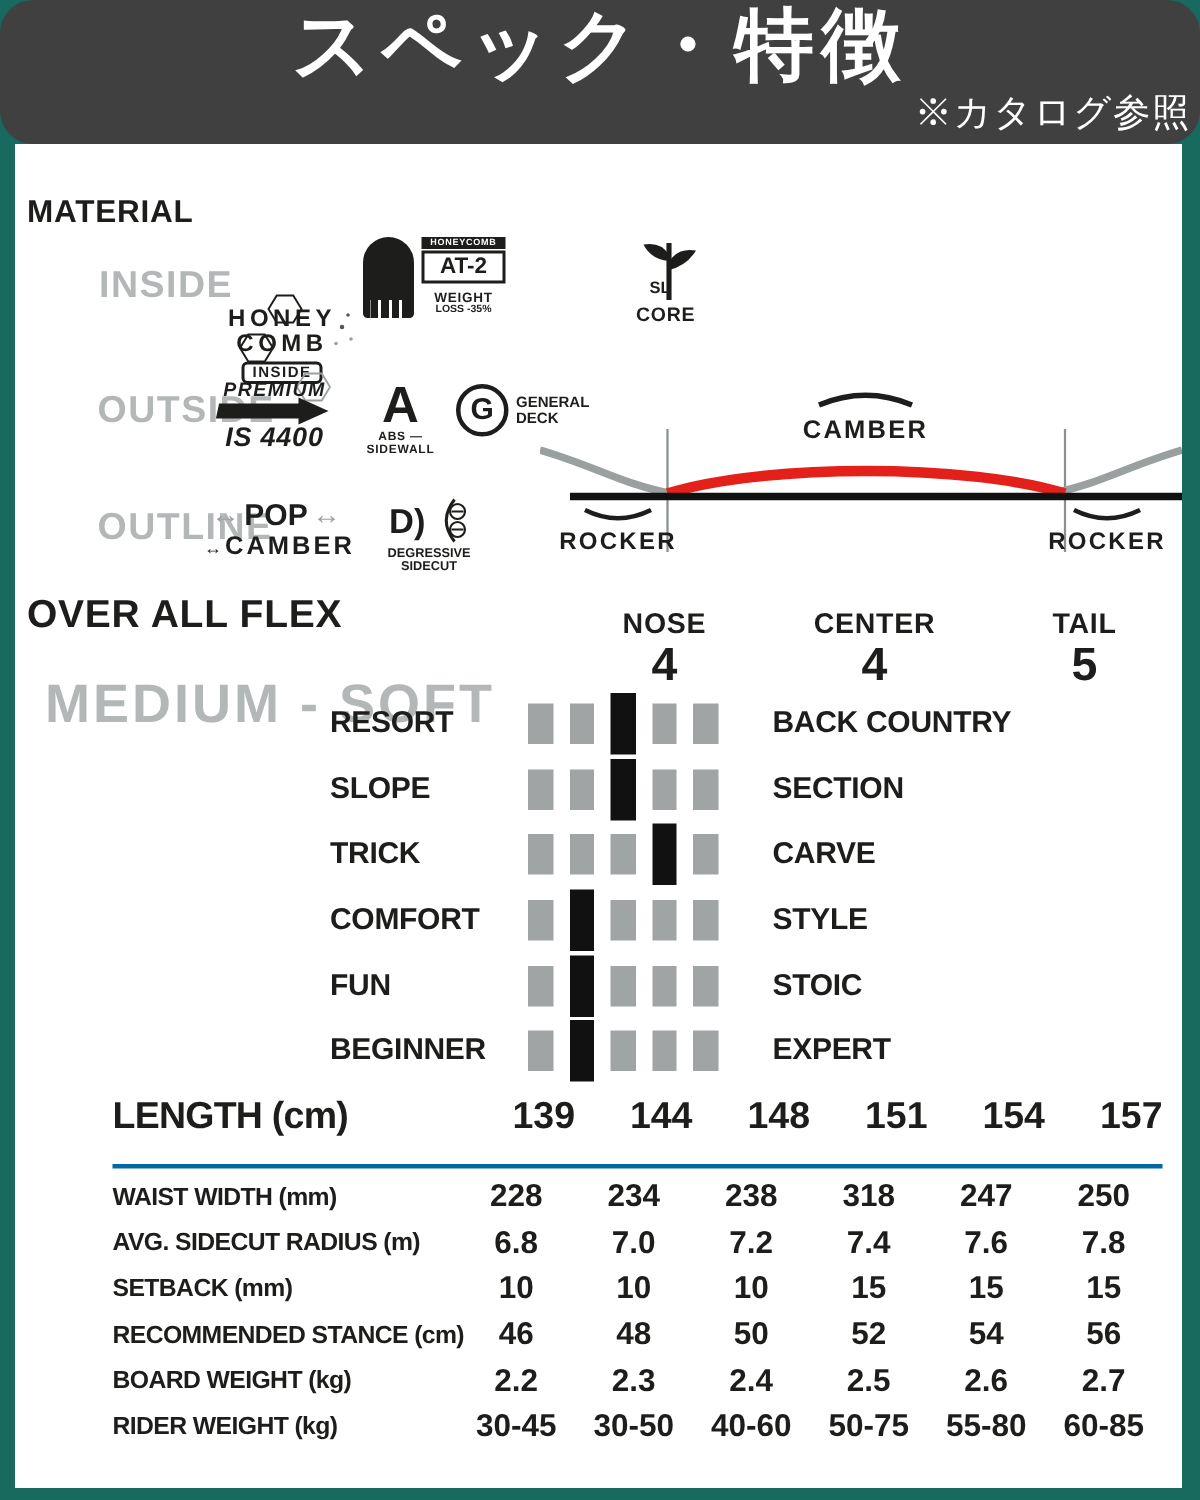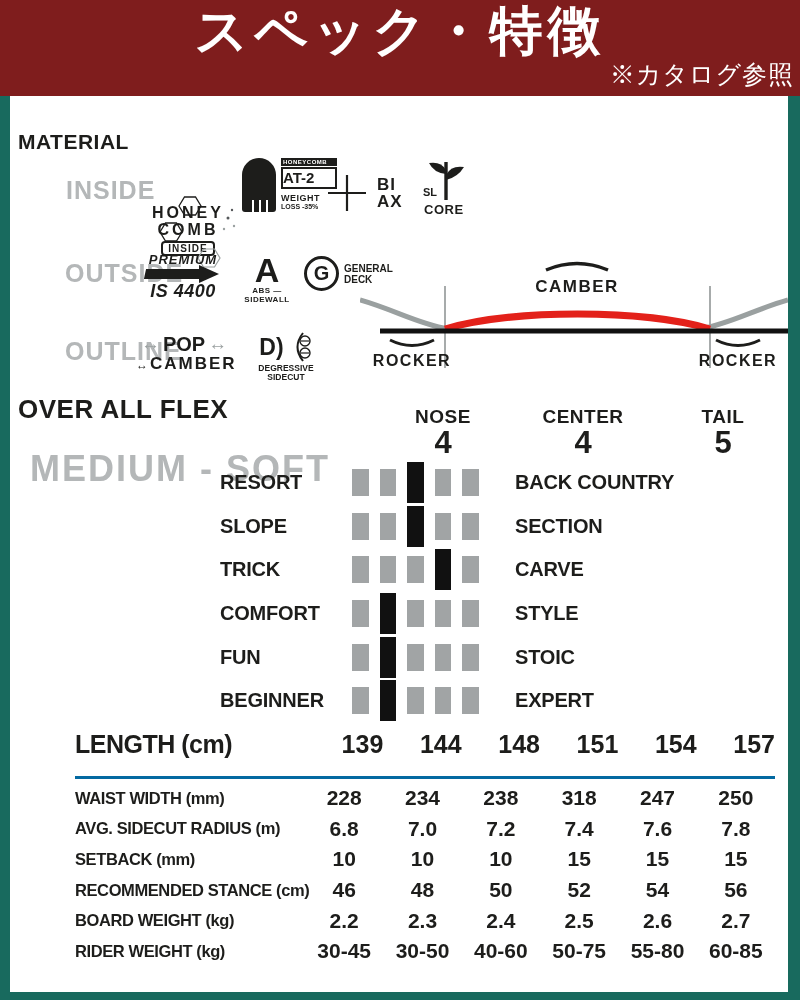--- a/index.html
+++ b/index.html
@@ -3,21 +3,21 @@
 <meta charset="utf-8">
 <style>
   * { margin:0; padding:0; box-sizing:border-box; }
   html,body { width:800px; height:1000px; }
   body {
     position:relative; background:#186a5e; overflow:hidden;
     font-family:"Liberation Sans", sans-serif; color:#1d1d1b;
   }
 
   
-  .header { position:absolute; top:0; left:0; width:800px; height:96px; background:#7f1d1d; }
+  .header { position:absolute; top:0; left:0; width:800px; height:96px; background:#404040;border-radius:22px; }
   .header-title {
     position:absolute; top:0; left:0; right:0; text-align:center;
     color:#fff; font-size:53px; font-weight:800; letter-spacing:5px; line-height:62px;
   }
   .header-note {
     position:absolute; top:58px; right:6px; color:#fff;
     font-size:25px; font-weight:500; letter-spacing:1px;
   }
 
   
@@ -38,31 +38,31 @@
     border:2px solid #1d1d1b; border-radius:4px; padding:0 5px; letter-spacing:1px;
   }
   .hex-deco { position:absolute; left:0; top:-8px; pointer-events:none; }
 
   .at2 { display:flex; gap:5px; align-items:flex-start; text-align:left; }
   .at2-nose { width:34px; height:54px; background:#1d1d1b; border-radius:17px 17px 3px 3px; position:relative; }
   .at2-nose .stripes {
     position:absolute; bottom:0; left:5px; right:5px; height:12px;
     background:repeating-linear-gradient(90deg, transparent 0 5px, #fff 5px 7px);
   }
-  .at2-panel { width:56px; text-align:left; }
+  .at2-panel { width:56px; text-align:center; }
   .at2-tag { background:#1d1d1b; color:#fff; font-size:6px; font-weight:700; padding:1px 2px; letter-spacing:0.5px; }
   .at2-name { border:2px solid #1d1d1b; font-size:15px; font-weight:800; line-height:18px; margin-top:1px; }
   .at2-sub1 { font-size:9px; font-weight:800; margin-top:4px; letter-spacing:0.5px; }
   .at2-sub2 { font-size:7px; font-weight:700; }
 
   .biax { display:flex; align-items:center; gap:9px; }
   .biax-text { font-size:17px; font-weight:800; line-height:17px; text-align:left; letter-spacing:1px; }
 
   .slcore { position:relative; width:55px; height:62px; text-align:left; }
-  .slcore .sl { position:absolute; left:5px; top:26px; font-size:11px; font-weight:800; }
+  .slcore .sl { position:absolute; left:15px; top:26px; font-size:11px; font-weight:800; }
   .slcore .core { position:absolute; left:6px; top:42px; font-size:13px; font-weight:800; letter-spacing:0.5px; }
 
   .premium { width:84px; }
   .premium-top { font-size:13px; font-weight:800; letter-spacing:1px; font-style:italic; }
   .premium-arrow { position:relative; height:12px; margin:1px 4px; }
   .premium-arrow .bar { position:absolute; left:0; top:1px; width:56px; height:10px; background:#1d1d1b; transform:skewX(-12deg); }
   .premium-arrow .head {
     position:absolute; left:54px; top:-3px; width:0; height:0;
     border-left:20px solid #1d1d1b; border-top:9px solid transparent; border-bottom:9px solid transparent;
   }
@@ -159,30 +159,20 @@
         <div class="stripes"></div>
       </div>
     <div class="at2-panel">
       <div class="at2-tag">HONEYCOMB</div>
       <div class="at2-name">AT-2</div>
       <div class="at2-sub1">WEIGHT</div>
       <div class="at2-sub2">LOSS -35%</div>
     </div>
   </div>
 
-  <div class="icon biax" style="left:316px; top:76px;">
-    <svg width="42" height="42" viewBox="0 0 42 42">
-      <line x1="21" y1="3" x2="21" y2="39" stroke="#1d1d1b" stroke-width="2.2"></line>
-      <line x1="2" y1="21" x2="40" y2="21" stroke="#1d1d1b" stroke-width="2.2"></line>
-    </svg>
-    <div class="biax-text">
-      <div>BI</div>
-      <div>AX</div>
-    </div>
-  </div>
 
   <div class="icon slcore" style="left:408px; top:64px;">
     <svg width="44" height="40" viewBox="0 0 44 40" style="position:absolute;left:6px;top:0;">
       <line x1="22" y1="2" x2="22" y2="40" stroke="#1d1d1b" stroke-width="3.4"></line>
       <path d="M22 14 Q10 13 5 3 Q17 1 22 10 Z" fill="#1d1d1b"></path>
       <path d="M22 20 Q34 17 40 7 Q27 5 22 15 Z" fill="#1d1d1b"></path>
     </svg>
     <div class="sl">SL</div>
     <div class="core">CORE</div>
   </div>

